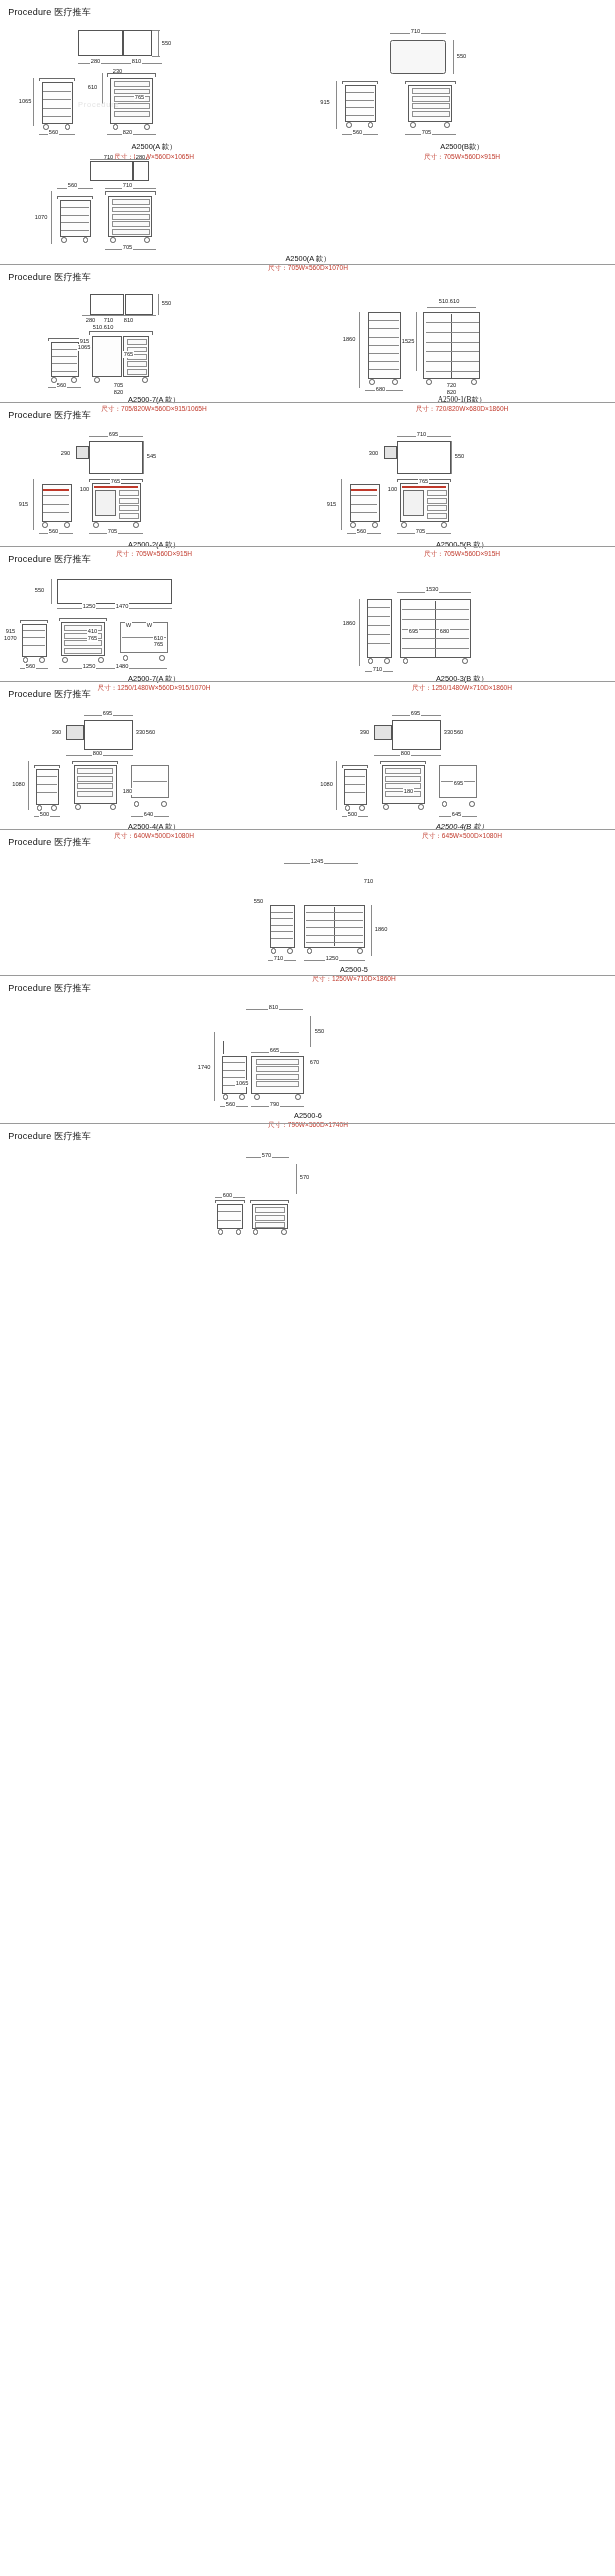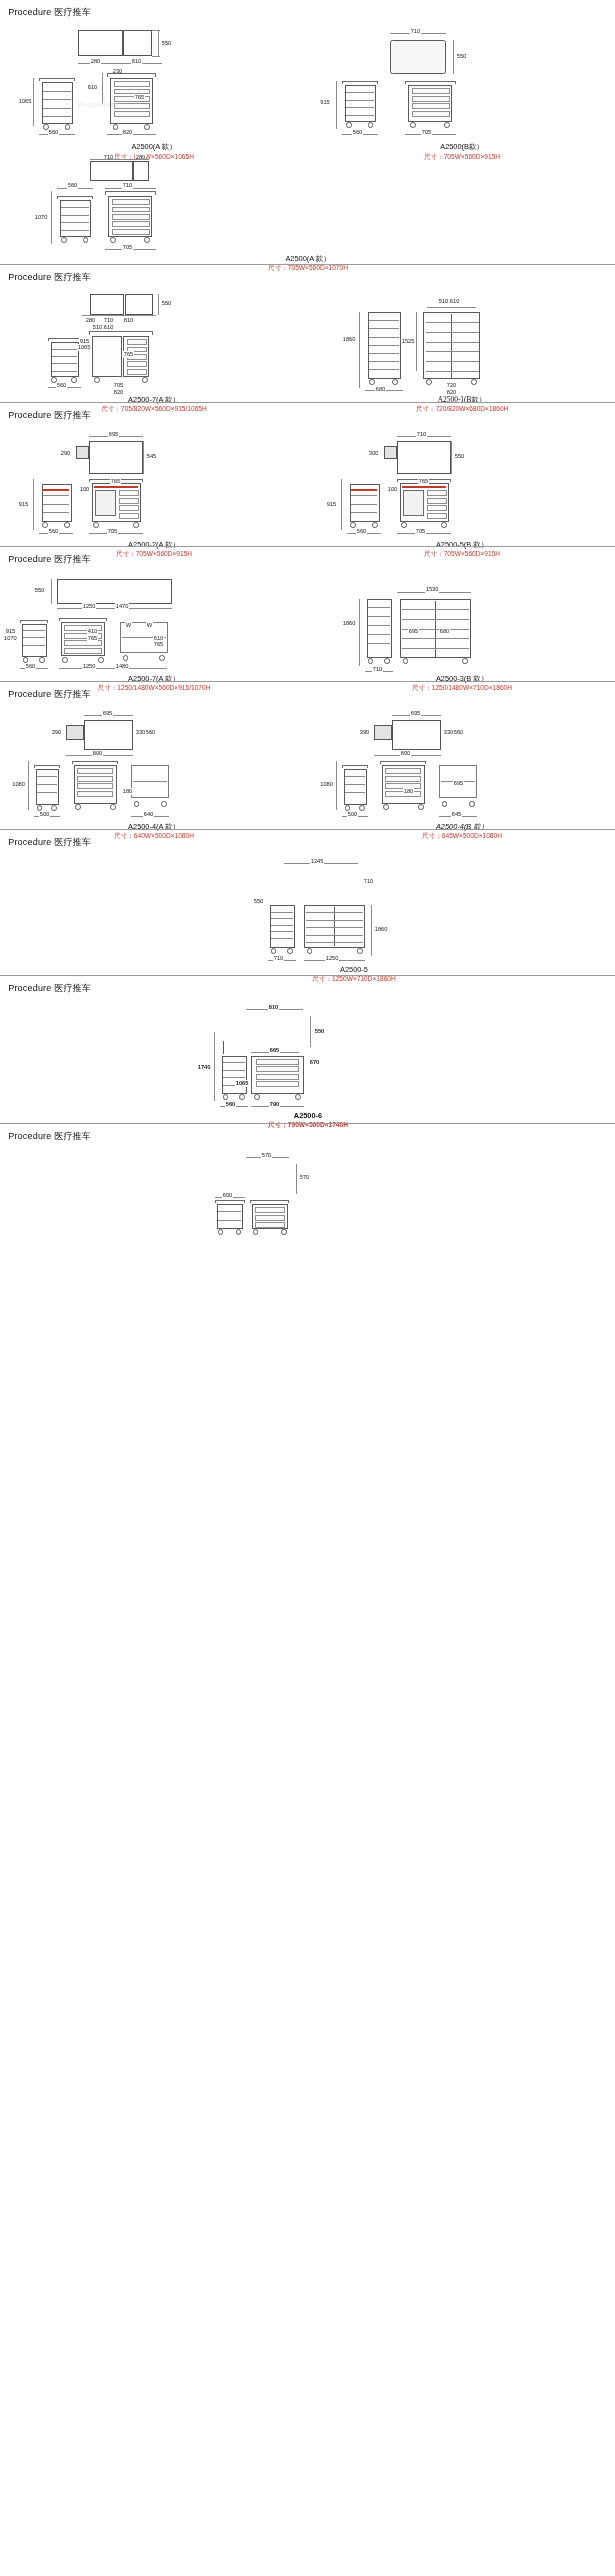--- a/index.html
+++ b/index.html
@@ -707,21 +707,21 @@
         <div class="dim-txt" style="left:279px; top:103px;">1250</div>
 
         <div class="caption model" style="left:0; top:113px;">A2500-5</div>
         <div class="caption dim" style="left:0; top:123px;">尺寸：1250W×710D×1860H</div>
       </div>
     </div>
   </div>
 
   <div class="section" style="height:148px;">
     <div class="sec-head">Procedure 医疗推车</div>
-    <div class="sec-body" style="height:125px;font-weight:bold;">
+    <div class="sec-body" style="height:125px;">
       <div class="full">
         <div class="dim-ln" style="left:246px; top:11.5px; width:57px;"></div>
         <div class="dim-txt" style="left:268px; top:5.7px;">810</div>
         <div class="top" style="left:246px; top:18px; width:57px; height:31px;"></div>
         <div class="dim-ln v" style="left:310px; top:18px; height:31px;"></div>
         <div class="dim-txt" style="left:314px; top:30px;">550</div>
         <div class="dim-ln" style="left:251px; top:54px; width:48px;"></div>
         <div class="dim-txt" style="left:269px; top:49px;">665</div>
 
         <div class="cart" style="left:220px; top:43px; width:28px; height:61px;">

